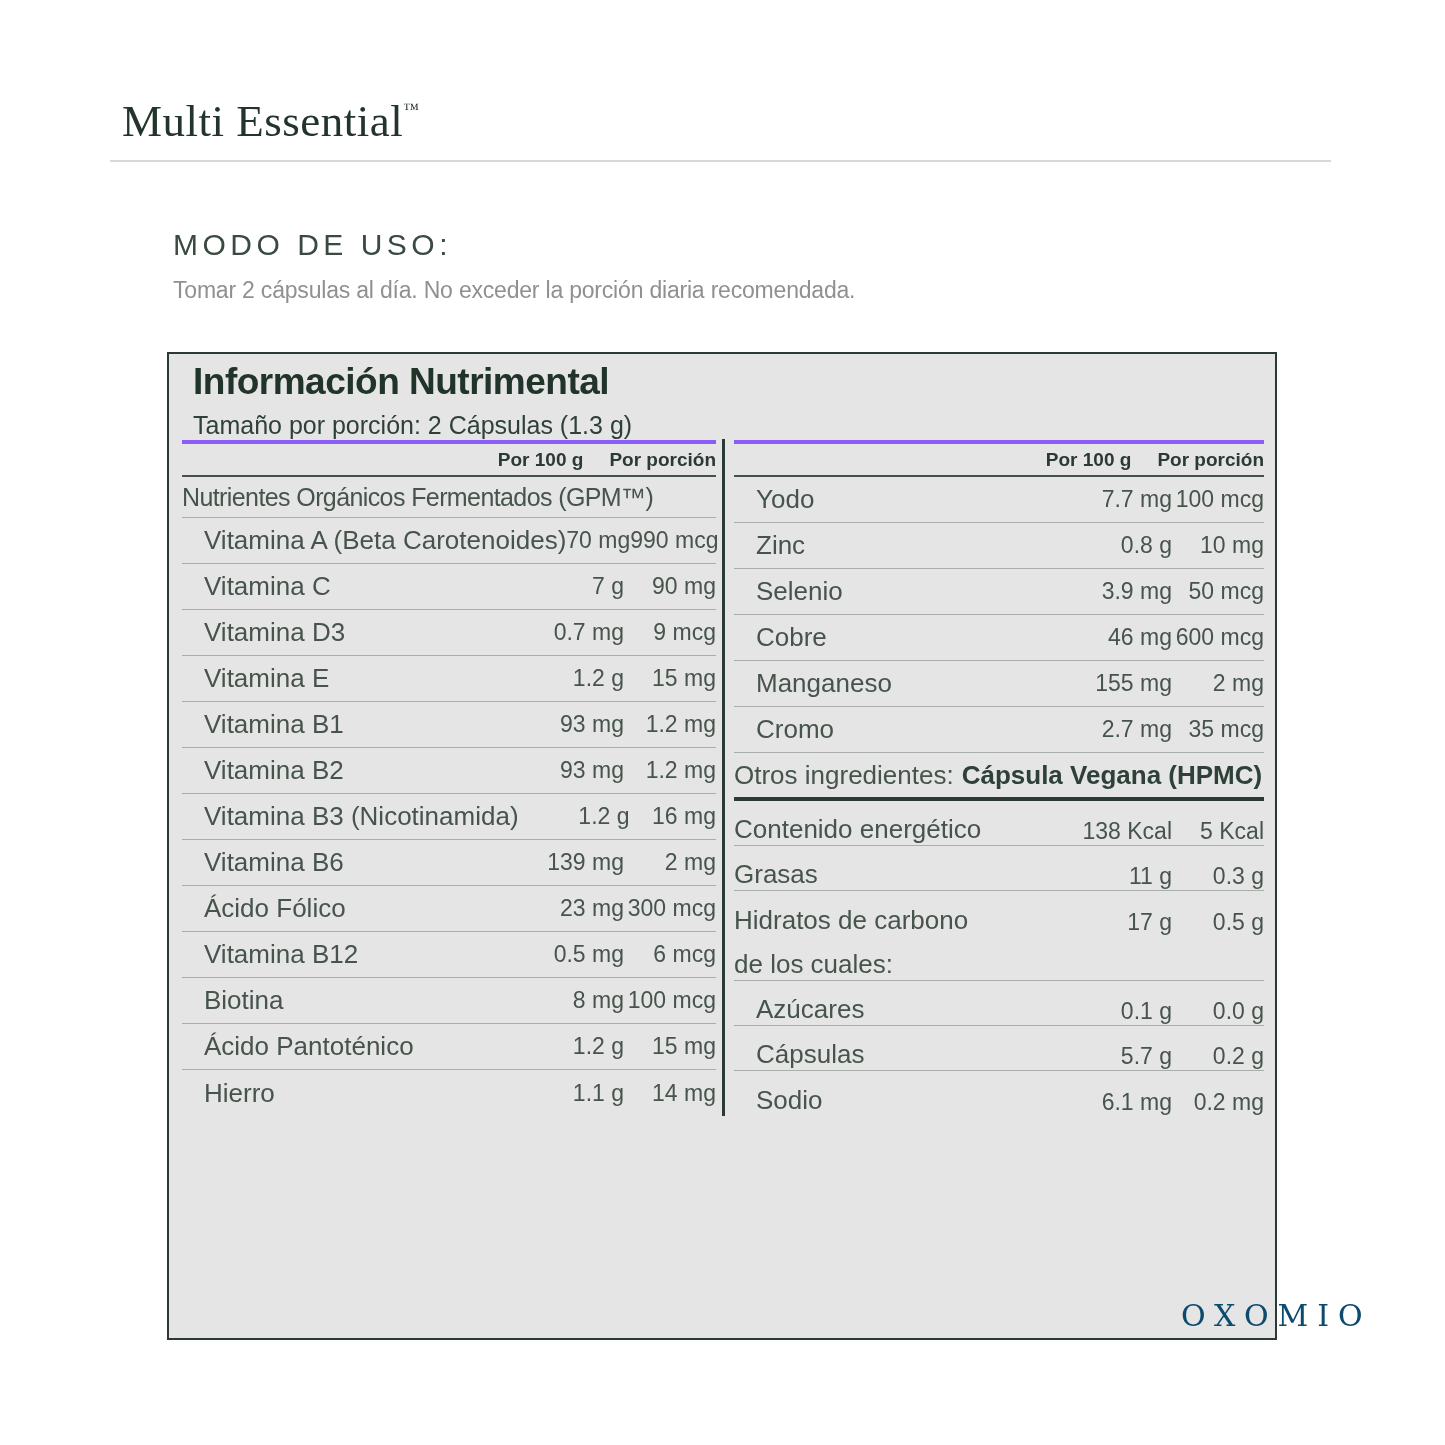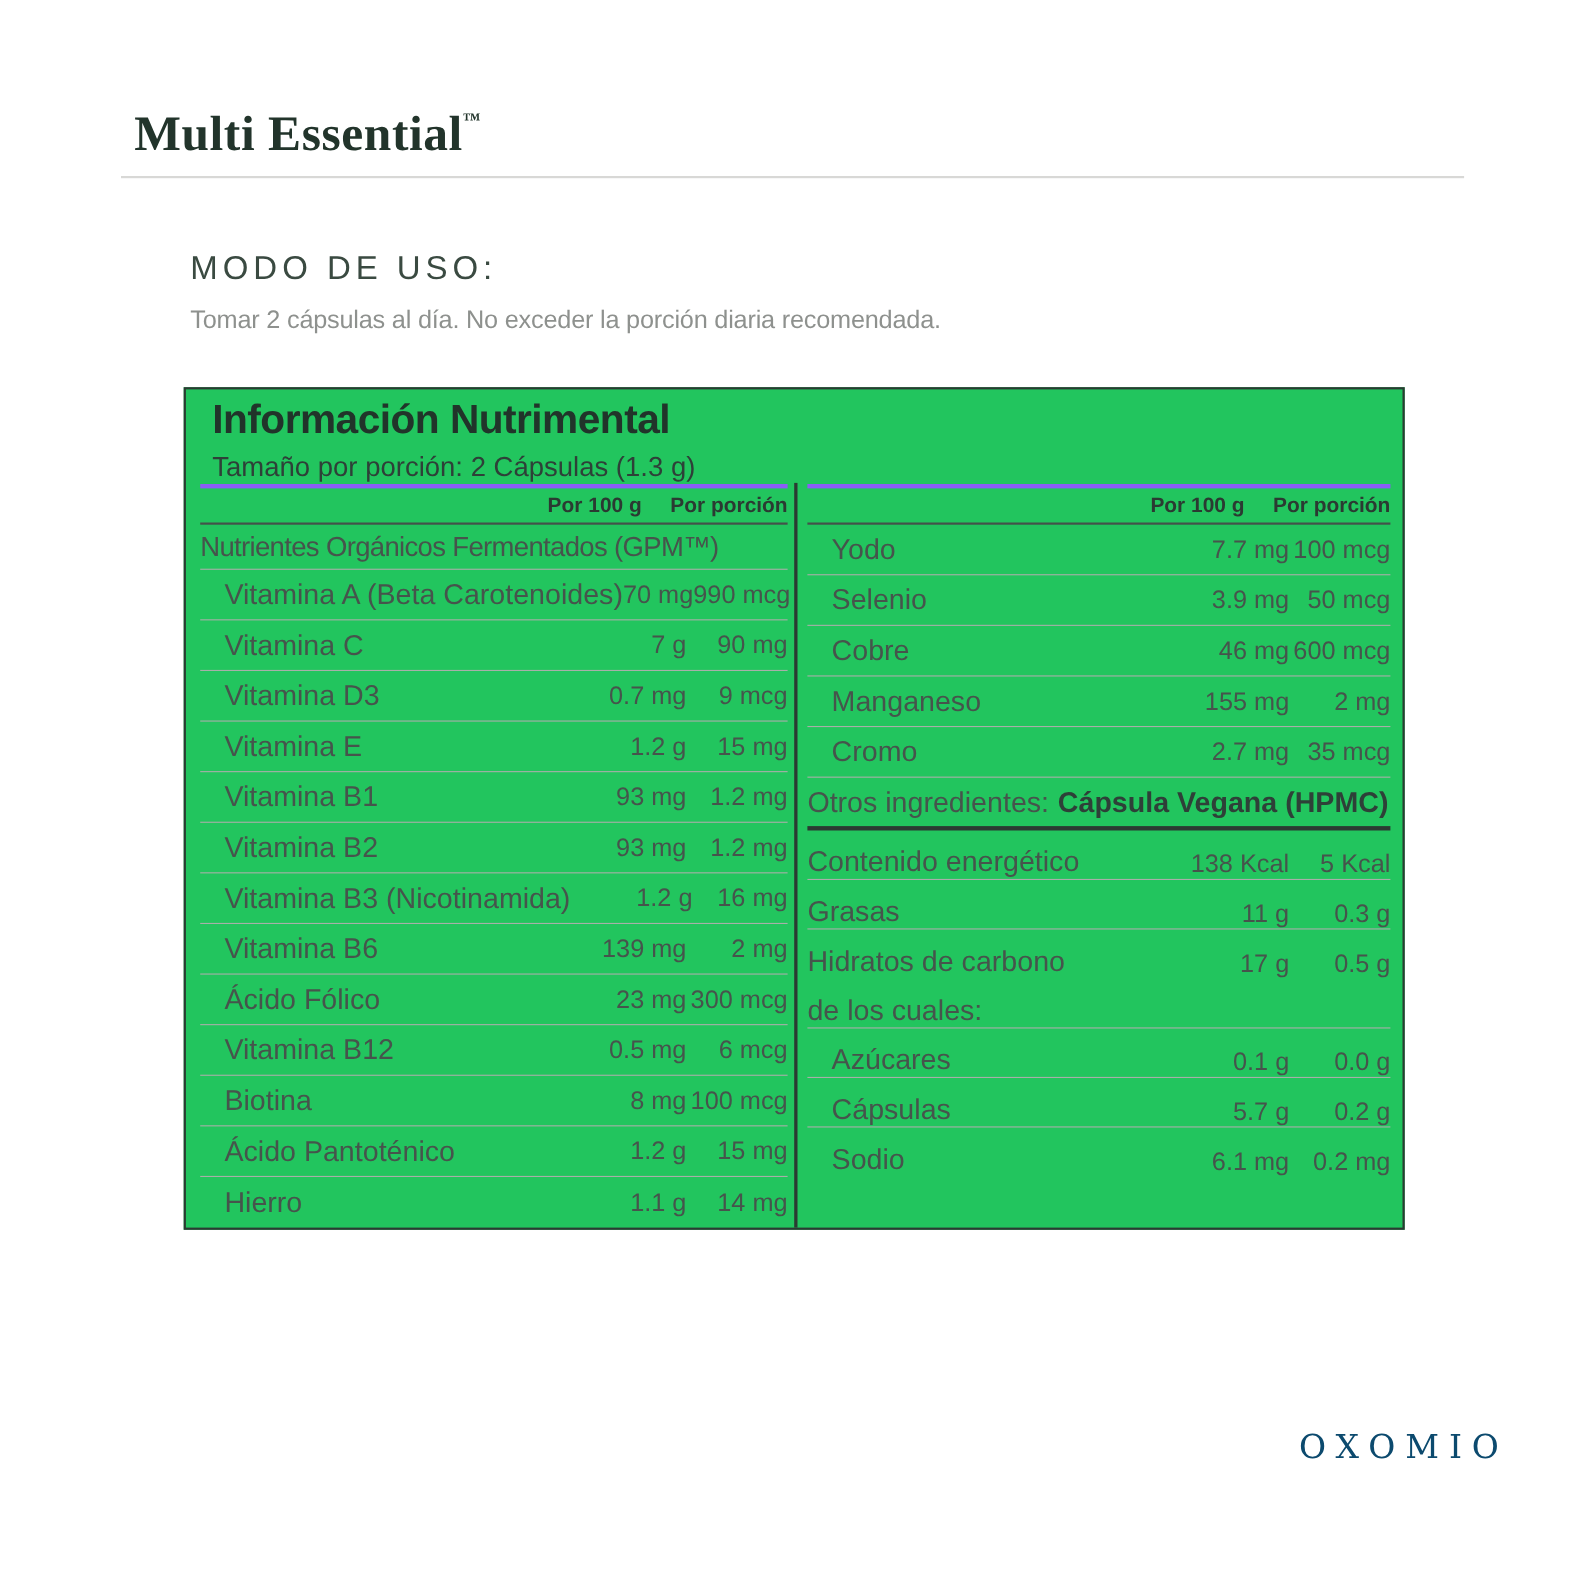--- a/index.html
+++ b/index.html
@@ -1,32 +1,32 @@
 <!DOCTYPE html>
 <html><head>
 <meta charset="utf-8">
 <style>
   * { margin:0; padding:0; box-sizing:border-box; }
   html,body { width:1445px; height:1445px; background:#ffffff; }
   body { font-family:"Liberation Sans", sans-serif; position:relative; overflow:hidden; }
 
   
   .brand { position:absolute; left:122px; top:95px; font-family:"Liberation Serif", serif;
-           font-size:45px; font-weight:700; color:#22342b; letter-spacing:0.5px; }
+           font-size:45px; font-weight:400; color:#22342b; letter-spacing:0.5px; }
   .brand sup { font-size:16px; vertical-align:super; position:relative; top:-6px; }
   .header-rule { position:absolute; left:110px; top:160px; width:1221px; height:2px; background:#d8d8d6; }
 
   
   .usage { position:absolute; left:173px; top:228px; width:1150px; }
   .usage-heading { font-size:30px; letter-spacing:4.5px; color:#3a4a41; font-weight:400; }
   .usage-body { margin-top:15px; font-size:23px; color:#8e918e; letter-spacing:-0.2px; }
 
   
-  .nutrition-box { position:absolute; left:167px; top:352px; width:1110px; height:766px;
-                   border:2px solid #2b3a32; background:#22c55e; }
+  .nutrition-box { position:absolute; left:167px; top:352px; width:1110px; height:988px;
+                   border:2px solid #2b3a32; background:#e5e5e5; }
   .nbox-title   { position:absolute; left:24px; top:7px; font-size:37px; font-weight:700; color:#21342a; letter-spacing:-0.5px; }
   .nbox-serving { position:absolute; left:24px; top:57px; font-size:25px; color:#2e4038; }
 
   .col { position:absolute; top:86px; border-top:4px solid #8b5cf6; }
   .col-left  { left:13px;  width:534px; }
   .col-right { left:565px; width:530px; }
   .divider { position:absolute; left:553px; top:85px; width:3px; height:677px; background:#2b3a32; }
 
   .hdr-row { height:33px; display:flex; justify-content:flex-end; align-items:center;
              border-bottom:2px solid #44524a; font-size:19px; font-weight:700; color:#2b3a32; }
@@ -150,20 +150,25 @@
       <span class="c-val1">Por 100 g</span>
       <span class="c-val2">Por porción</span>
     </div>
 
     <div class="row">
       <span class="name indent">Yodo</span>
       <span class="c-val1">7.7 mg</span>
       <span class="c-val2">100 mcg</span>
     </div>
     <div class="row">
+      <span class="name indent">Zinc</span>
+      <span class="c-val1">0.8 g</span>
+      <span class="c-val2">10 mg</span>
+    </div>
+    <div class="row">
       <span class="name indent">Selenio</span>
       <span class="c-val1">3.9 mg</span>
       <span class="c-val2">50 mcg</span>
     </div>
     <div class="row">
       <span class="name indent">Cobre</span>
       <span class="c-val1">46 mg</span>
       <span class="c-val2">600 mcg</span>
     </div>
     <div class="row">

